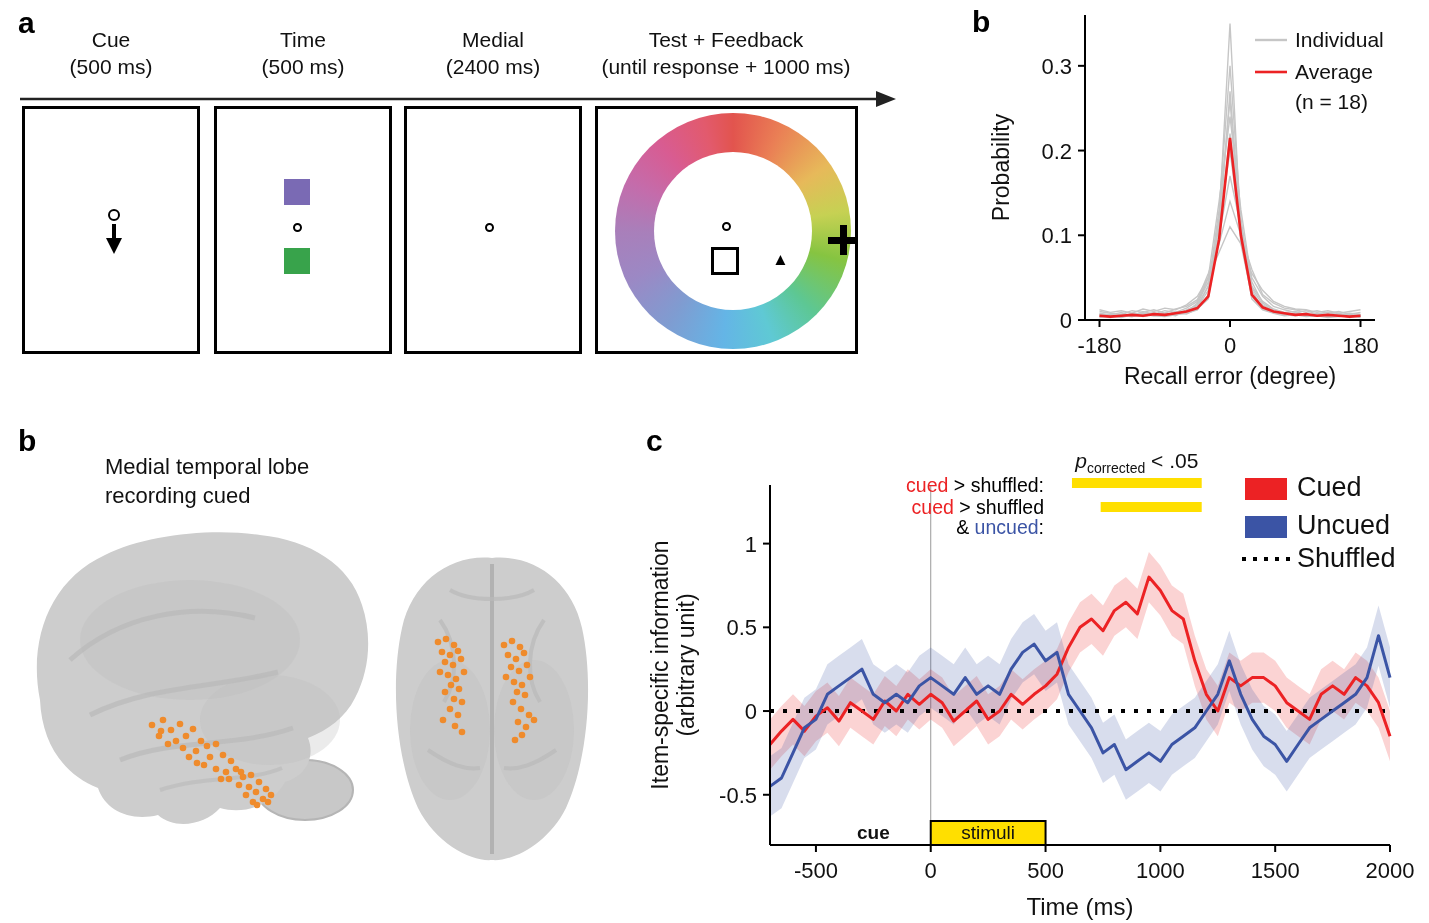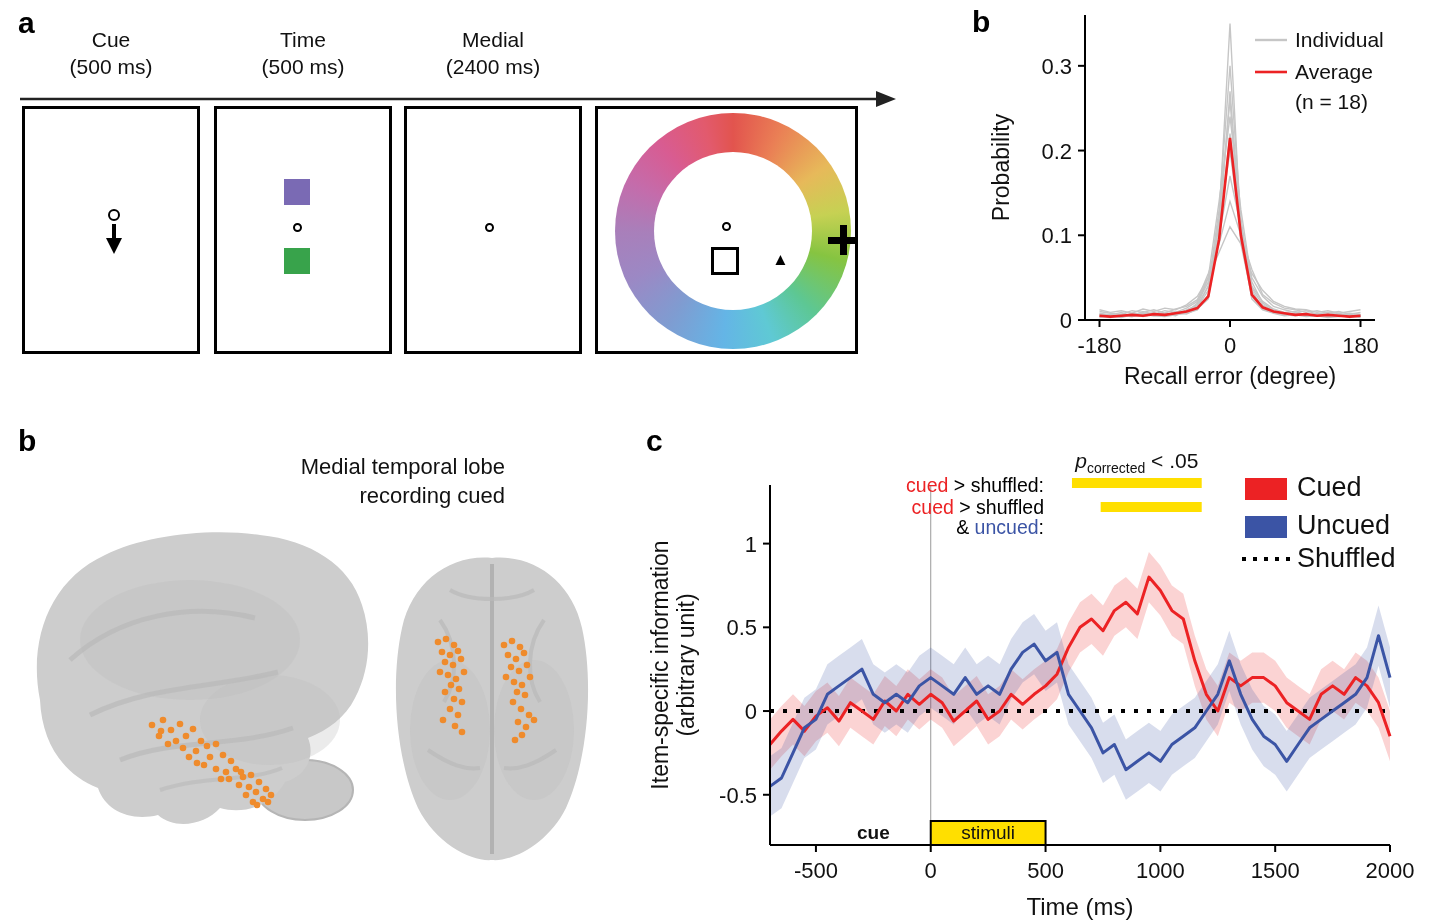--- a/index.html
+++ b/index.html
@@ -12,21 +12,21 @@
   .fixation{position:absolute;width:9px;height:9px;border:2px solid #000;border-radius:50%;background:#fff;box-sizing:border-box;}
   .study-square{position:absolute;width:26px;height:26px;}
   .color-wheel{position:absolute;border-radius:50%;}
   .wheel-inner{position:absolute;border-radius:50%;background:#fff;}
   .probe-square{position:absolute;width:28px;height:28px;border:3px solid #000;box-sizing:border-box;background:transparent;}
   .triangle-marker{position:absolute;font-size:17px;color:#000;}
   .plus-marker{position:absolute;width:30px;height:30px;}
   .plus-marker span{position:absolute;background:#000;}
   .plus-h{left:0;top:12px;width:30px;height:7px;}
   .plus-v{left:12px;top:0;width:7px;height:30px;}
-  .brain-title{position:absolute;text-align:right;font-size:22px;line-height:29px;color:#111;}
+  .brain-title{position:absolute;text-align:left;font-size:22px;line-height:29px;color:#111;}
   svg text{font-family:"Liberation Sans",sans-serif;fill:#111;}
 </style>
 </head>
 <body>
 
 <div class="page">
 
   <div class="panel-label" style="left:18px;top:6px">a</div>
 
   <svg class="abs" style="left:20px;top:86px" width="880" height="26">
@@ -40,20 +40,22 @@
   </div>
   <div class="stage-label" style="left:214px;width:178px;top:26px">
     <div>Time</div>
     <div>(500 ms)</div>
   </div>
   <div class="stage-label" style="left:404px;width:178px;top:26px">
     <div>Medial</div>
     <div>(2400 ms)</div>
   </div>
   <div class="stage-label" style="left:580px;width:292px;top:26px">
+    <div>Test + Feedback</div>
+    <div>(until response + 1000 ms)</div>
   </div>
 
   <div class="stage-box" style="left:22px;width:178px">
     <svg style="position:absolute;left:71px;top:99px" width="36" height="52">
       <circle cx="18" cy="7" r="5" fill="#fff" stroke="#000" stroke-width="2"></circle>
       <line x1="18" y1="16" x2="18" y2="32" stroke="#000" stroke-width="4"></line>
       <polygon points="10,30 26,30 18,46" fill="#000"></polygon>
     </svg>
   </div>
 

